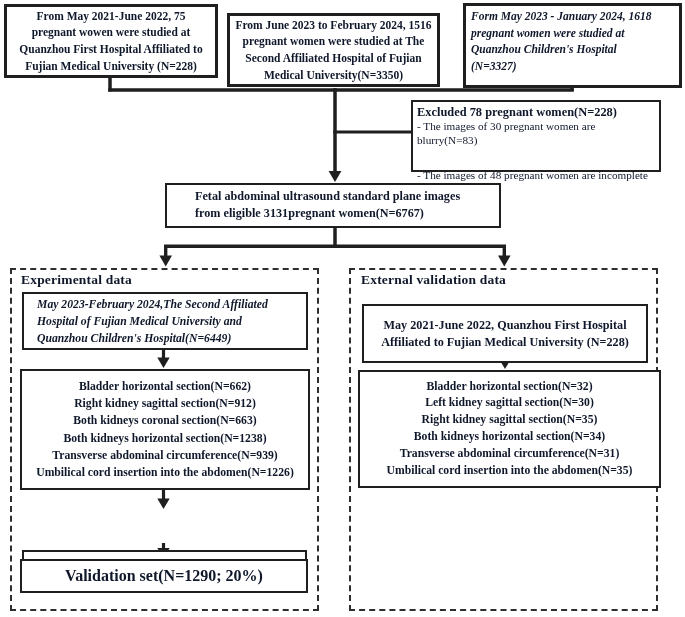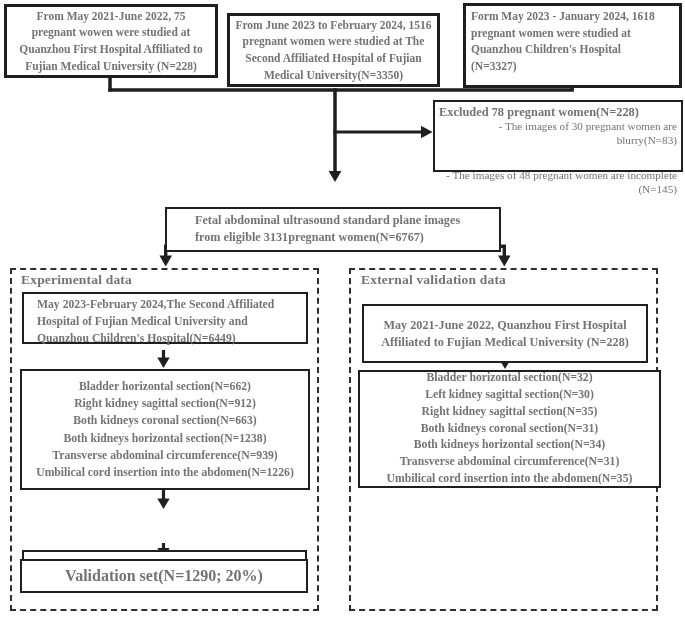--- a/index.html
+++ b/index.html
@@ -1,52 +1,52 @@
 <!DOCTYPE html>
 <html><head>
 <meta charset="utf-8">
 <style>
   html,body{margin:0;padding:0;background:#ffffff;}
   .canvas{
     position:relative;width:685px;height:617px;background:#ffffff;
-    font-family:"Liberation Serif",serif;color:#737373;overflow:hidden;
+    font-family:"Liberation Serif",serif;color:#0f172a;overflow:hidden;
   }
   svg.connectors{position:absolute;left:0;top:0;width:685px;height:617px;z-index:0;}
   .box{
     position:absolute;background:#ffffff;border:2px solid #1f1f1f;
     box-sizing:border-box;font-weight:bold;z-index:2;
   }
-  .pre{white-space:pre-line;text-align:right;}
+  .pre{white-space:pre-line;}
   .flexc{display:flex;align-items:center;justify-content:center;text-align:center;}
   .panel{
     position:absolute;border:2px dashed #2e2e2e;box-sizing:border-box;
     background:transparent;z-index:1;
   }
   .panel-header{
     position:absolute;font-weight:bold;font-size:13.5px;z-index:2;
     letter-spacing:0.2px;
   }
   
   #src1{left:4px;top:4px;width:214px;height:74px;border-width:3px;font-size:11.5px;line-height:16.6px;}
   #src2{left:227px;top:13px;width:213px;height:74px;border-width:3px;font-size:11.5px;line-height:16.6px;}
-  #src3{left:463px;top:3px;width:219px;height:85px;border-width:3px;font-size:11.5px;line-height:16.6px;padding:2px 2px 0 5px;text-align:left;}
+  #src3{left:463px;top:3px;width:219px;height:85px;border-width:3px;font-size:11.5px;line-height:16.6px;padding:2px 2px 0 5px;text-align:left;font-style:italic;}
   
-  #excluded{left:433px;top:100px;width:250px;height:72px;padding:2px 4px;font-weight:normal;}
+  #excluded{left:411px;top:100px;width:250px;height:72px;padding:2px 4px;font-weight:normal;}
   #excluded .ex-title{font-size:12.4px;font-weight:bold;line-height:16px;}
   #excluded .ex-item{font-size:11.2px;font-weight:normal;line-height:13.5px;}
   #excluded .ex-item + .ex-item{margin-top:22px;}
   
-  #eligible{left:165px;top:183px;width:336px;height:45px;font-size:12.2px;line-height:17px;padding:3px 4px 0 28px;text-align:left;margin-top:24px;}
+  #eligible{left:165px;top:183px;width:336px;height:45px;font-size:12.2px;line-height:17px;padding:3px 4px 0 28px;text-align:left;}
   
   #panelL{left:10px;top:268px;width:309px;height:343px;}
   #panelR{left:349px;top:268px;width:309px;height:343px;}
   #hdrL{left:21px;top:272px;}
   #hdrR{left:361px;top:272px;}
   
-  #expSrc{left:22px;top:292px;width:286px;height:52px;font-size:11.7px;line-height:16.8px;padding:3px 2px 10px 13px;text-align:left;}
+  #expSrc{left:22px;top:292px;width:286px;height:58px;font-size:11.7px;line-height:16.8px;padding:3px 2px 10px 13px;text-align:left;font-style:italic;}
   #expList{left:20px;top:369px;width:290px;height:121px;font-size:11.7px;display:flex;flex-direction:column;justify-content:center;text-align:center;}
   #expList .row{line-height:17.1px;}
   #training{left:22px;top:510px;width:285px;height:33px;font-size:12.2px;margin-top:40px;}
   #validation{left:20px;top:559px;width:288px;height:34px;font-size:16px;}
   
   #extSrc{left:362px;top:304px;width:286px;height:59px;font-size:12.2px;line-height:17px;}
   #extList{left:358px;top:370px;width:303px;height:118px;font-size:11.7px;display:flex;flex-direction:column;justify-content:center;text-align:center;}
   #extList .row{line-height:16.8px;}
 </style>
 </head>
@@ -131,19 +131,18 @@
   <div id="training" class="box flexc">Training set(N=5159; 80%)</div>
   <div id="validation" class="box flexc">Validation set(N=1290; 20%)</div>
 
   <div id="extSrc" class="box pre flexc">May 2021-June 2022, Quanzhou First Hospital
 Affiliated to Fujian Medical University (N=228)</div>
 
   <div id="extList" class="box">
     <div class="row">Bladder horizontal section(N=32)</div>
     <div class="row">Left kidney sagittal section(N=30)</div>
     <div class="row">Right kidney sagittal section(N=35)</div>
-    <div class="row">Both kidneys coronal section(N=31)</div>
     <div class="row">Both kidneys horizontal section(N=34)</div>
     <div class="row">Transverse abdominal circumference(N=31)</div>
     <div class="row">Umbilical cord insertion into the abdomen(N=35)</div>
   </div>
 
 </div>
 
 </body></html>

